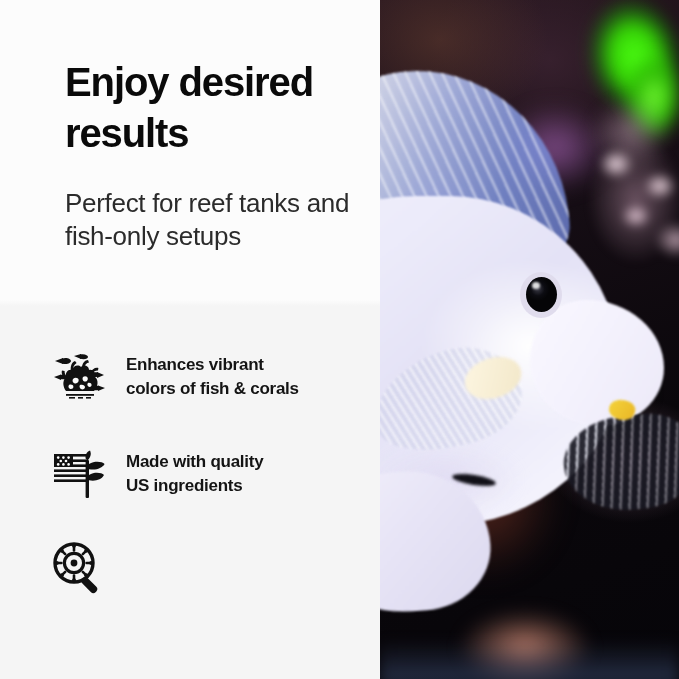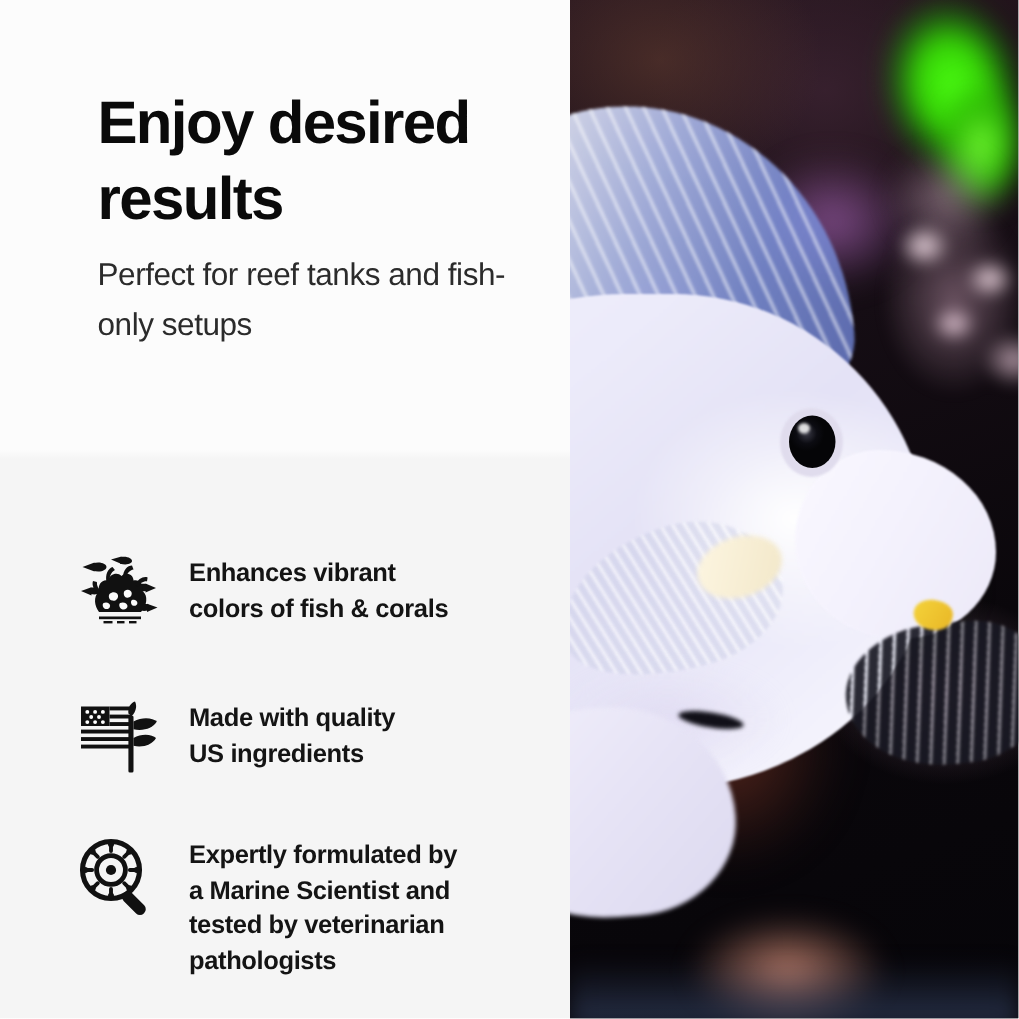--- a/index.html
+++ b/index.html
@@ -15,28 +15,28 @@
     position:relative;width:380px;height:679px;
     background:linear-gradient(to bottom,#fcfcfc 0px,#fcfcfc 300px,#f5f5f5 306px,#f5f5f5 679px);
     box-sizing:border-box;
   }
   .headline{
     position:absolute;left:65px;top:57px;width:305px;
     font-size:40px;line-height:51px;font-weight:bold;
     letter-spacing:-1.1px;color:#0a0a0a;
   }
   .subhead{
-    position:absolute;left:65px;top:167px;width:300px;
-    font-size:21px;line-height:33px;font-weight:300;
+    position:absolute;left:65px;top:187px;width:300px;
+    font-size:26px;line-height:33px;font-weight:300;
     letter-spacing:-0.3px;color:#2b2b2b;
   }
 
   .features{position:absolute;left:0;top:352px;width:380px;}
   .feature{position:relative;display:flex;align-items:flex-start;margin-bottom:46px;}
-  .feature.f1{margin-bottom:48px;margin-top:17px;}
+  .feature.f1{margin-bottom:48px;}
   .feature.f2{margin-bottom:40px;}
   .ficon{
     width:74px;min-width:74px;margin-left:52px;
     display:flex;align-items:flex-start;justify-content:flex-start;
     padding-top:1px;
   }
   .ftext{
     font-size:17px;line-height:23.5px;font-weight:bold;
     letter-spacing:-0.25px;color:#141414;padding-top:1px;
     white-space:pre-line;
@@ -333,24 +333,20 @@
                 <circle cx="22" cy="39.2" r="2"></circle>
               <circle cx="4.8" cy="22" r="2"></circle>
                 <circle cx="39.2" cy="22" r="2"></circle>
               <circle cx="9.8" cy="9.8" r="2"></circle>
                 <circle cx="34.2" cy="9.8" r="2"></circle>
               <circle cx="9.8" cy="34.2" r="2"></circle>
                 <circle cx="34.2" cy="34.2" r="2"></circle>
             </g>
           </svg>
         </div>
-        <div class="ftext">Expertly formulated by
-a Marine Scientist and
-tested by veterinarian
-pathologists</div>
       </div>
 
     </div>
   </div>
 
   <div class="right">
     <div class="ph bg-base"></div>
     <div class="ph green-coral"></div>
     <div class="ph green-coral2"></div>
     <div class="ph purple-a"></div>

